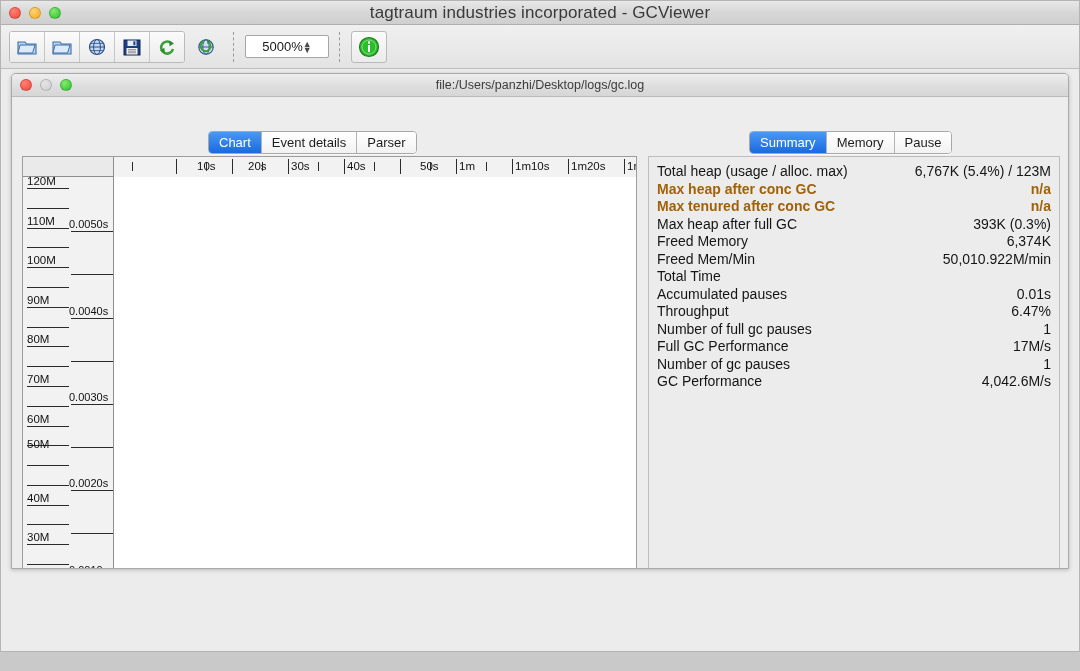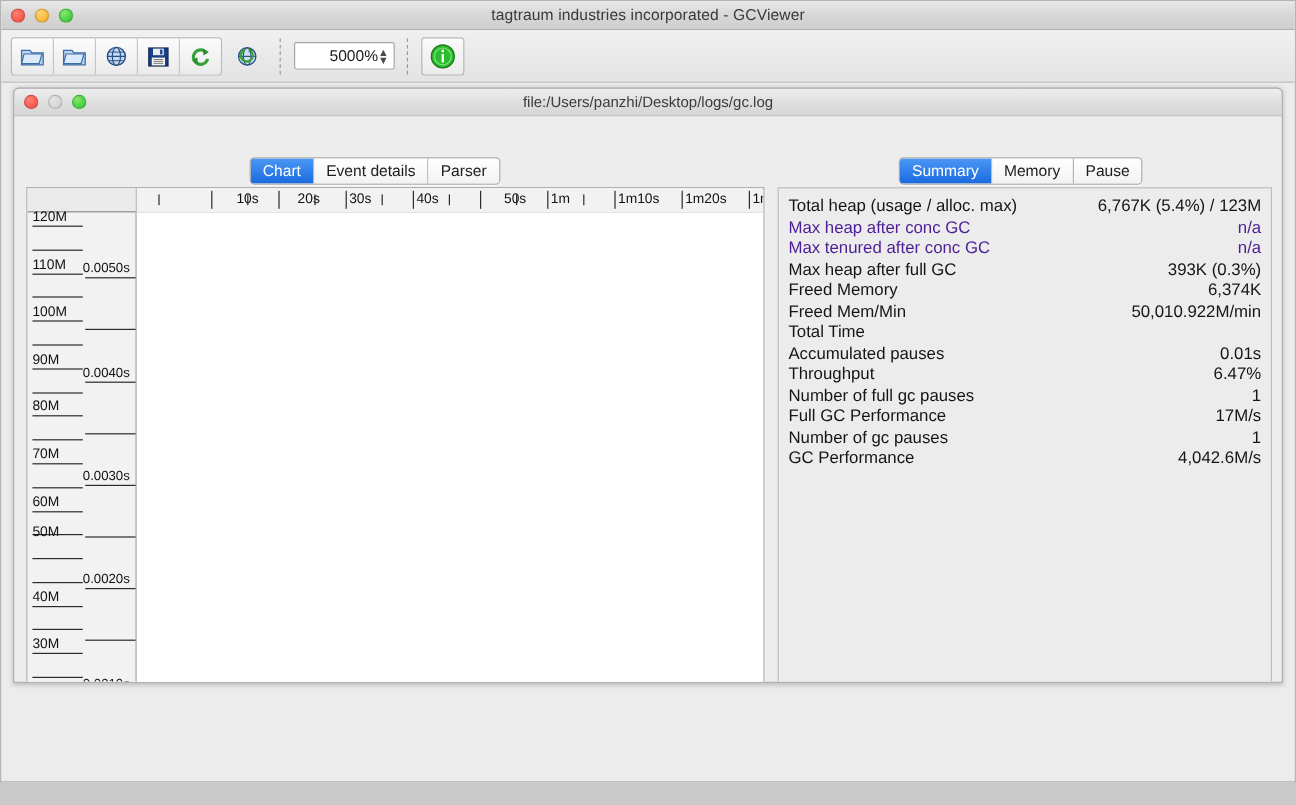--- a/index.html
+++ b/index.html
@@ -30,21 +30,21 @@
   .titlebar {
     position: relative;
     height: 23px;
     background: linear-gradient(to bottom, #e8e8e8 0%, #d7d7d7 50%, #cfcfcf 100%);
     border-bottom: 1px solid #b0b0b0;
     display: flex;
     align-items: center;
     justify-content: center;
   }
   .titlebar-title {
-    font-size: 13px;
+    font-size: 17px;
     color: #3a3a3a;
     letter-spacing: 0.1px;
   }
   .traffic {
     position: absolute;
     left: 8px;
     top: 0;
     height: 23px;
     display: flex;
     align-items: center;
@@ -98,21 +98,21 @@
   }
   .spinner {
     display: flex;
     align-items: center;
     width: 84px; height: 23px;
     background: #ffffff;
     border: 1px solid #a6a6a6;
     border-radius: 2px;
     padding: 0 4px;
     box-sizing: border-box;
-    justify-content: flex-end;
+    justify-content: center;
   }
   .spinner-val {
     font-size: 13px;
     color: #1a1a1a;
   }
   .spin-arrows {
     display: flex;
     flex-direction: column;
     line-height: 6px;
     font-size: 9px;
@@ -303,21 +303,21 @@
   }
   .sum-row {
     display: flex;
     justify-content: space-between;
     align-items: baseline;
     font-size: 14px;
     line-height: 17.5px;
     color: #151515;
   }
   .sum-row.muted .sum-key,
-  .sum-row.muted .sum-val { color: #4c1d95; }
+  .sum-row.muted .sum-val { color: #a16207; font-weight: bold; }
   .sum-key { white-space: nowrap; }
   .sum-val { white-space: nowrap; text-align: right; }
 
   
   .bottom-strip {
     position: absolute;
     left: 0;
     top: 652px;
     width: 1080px;
     height: 19px;

